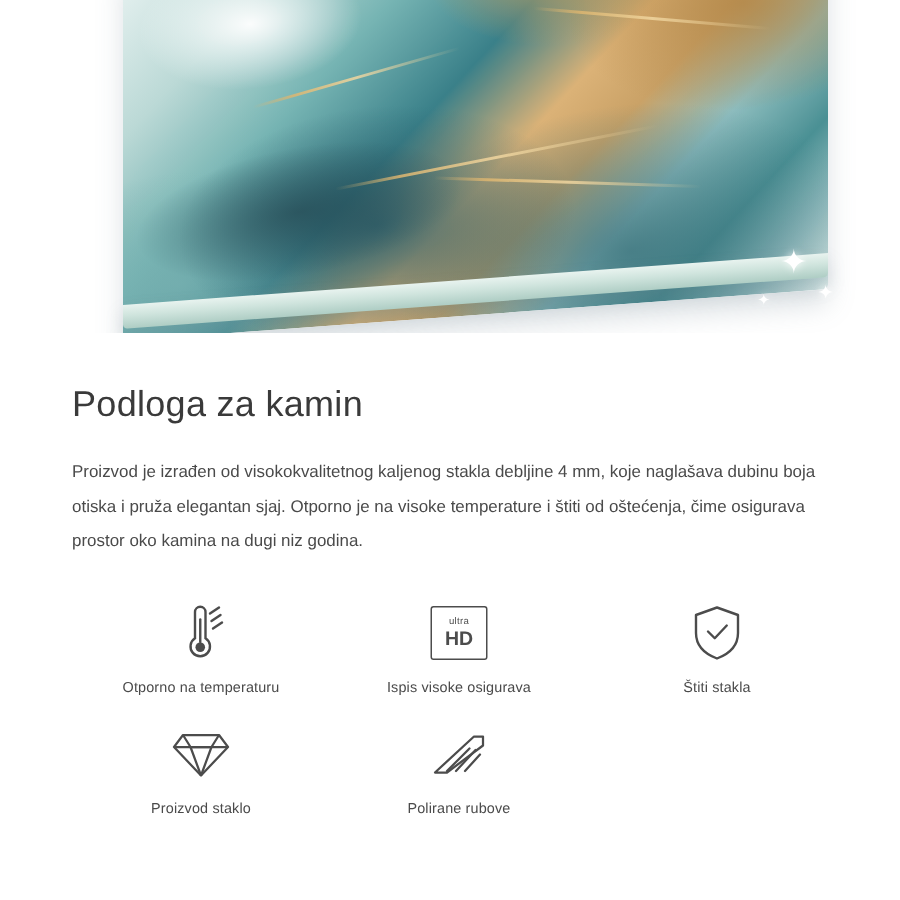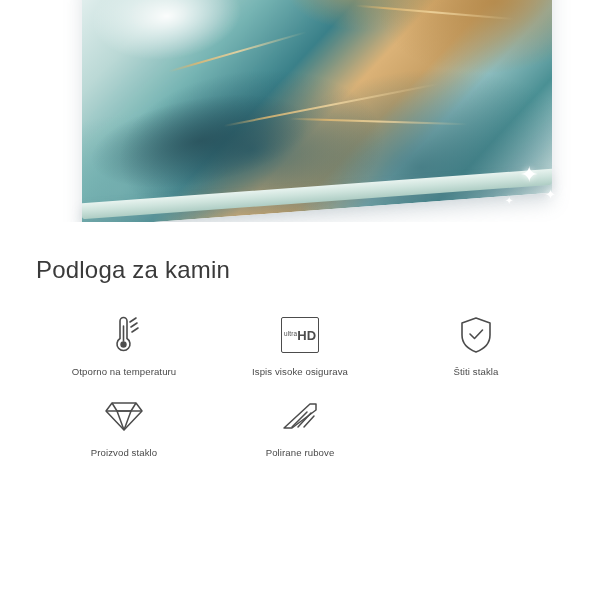--- a/index.html
+++ b/index.html
@@ -92,20 +92,21 @@
     text-shadow: 0 0 6px rgba(255,255,255,0.9);
     pointer-events: none;
   }
   .sp1 { left: 520px; top: 164px; font-size: 22px; }
   .sp2 { left: 545px; top: 188px; font-size: 13px; }
   .sp3 { left: 505px; top: 196px; font-size: 10px; }
 
   
   .content {
     padding: 18px 36px 0 36px;
+    margin-left: 12px;
   }
   .title {
     font-size: 24px;
     line-height: 1.32;
     font-weight: 400;
     color: #3a3a3a;
     margin: 14px 0 0 0;
     letter-spacing: 0.2px;
   }
   .title .line2 {
@@ -146,21 +147,21 @@
     color: #4a4a4a;
     text-align: center;
     letter-spacing: 0.1px;
   }
   .hd-box {
     width: 36px;
     height: 34px;
     border: 1.6px solid #4c4c4c;
     border-radius: 2px;
     display: flex;
-    flex-direction: row;
+    flex-direction: column;
     align-items: center;
     justify-content: center;
     line-height: 1;
   }
   .hd-top {
     font-size: 6.4px;
     letter-spacing: 0.2px;
     color: #4c4c4c;
   }
   .hd-bottom {
@@ -187,20 +188,21 @@
     <div class="plate-edge"></div>
     <span class="sparkle sp1">✦</span>
     <span class="sparkle sp2">✦</span>
     <span class="sparkle sp3">✦</span>
   </div>
 
   <div class="content">
     <h1 class="title">
       <span>Podloga za kamin</span>
     </h1>
+    <p class="desc">Proizvod je izrađen od visokokvalitetnog kaljenog stakla debljine 4 mm, koje naglašava dubinu boja otiska i pruža elegantan sjaj. Otporno je na visoke temperature i štiti od oštećenja, čime osigurava prostor oko kamina na dugi niz godina.</p>
 
     <div class="features">
 
       <div class="feature">
         <div class="feature-icon">
           <svg width="34" height="42" viewBox="0 0 34 42" fill="none" stroke="#4c4c4c" stroke-width="1.6" stroke-linecap="round">
             <path d="M13 7a3.5 3.5 0 0 1 7 0v17.5a6.5 6.5 0 1 1-7 0z"></path>
             <line x1="16.5" y1="12" x2="16.5" y2="27"></line>
             <circle cx="16.5" cy="30.5" r="3.2" fill="#4c4c4c" stroke="none"></circle>
             <line x1="23" y1="8" x2="29" y2="4"></line>

